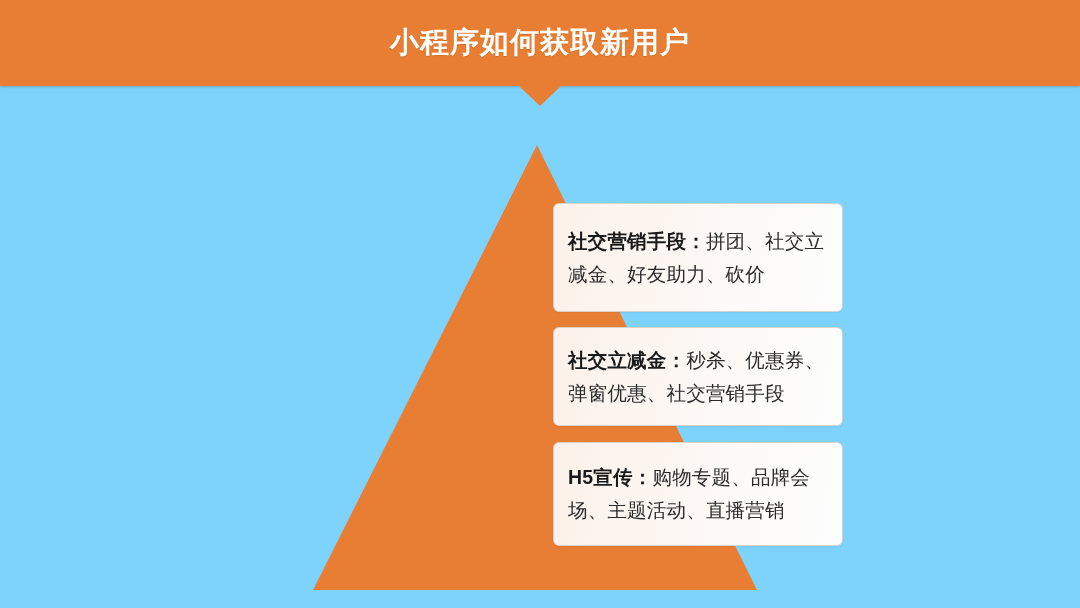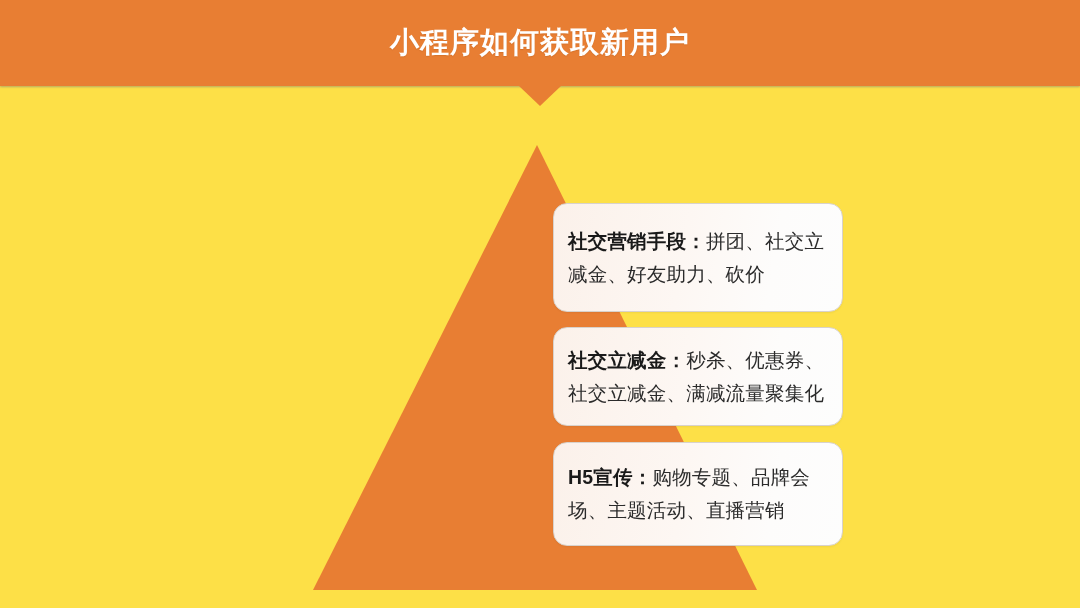--- a/index.html
+++ b/index.html
@@ -8,21 +8,21 @@
     background: #ffffff;
   }
   body {
     font-family: "Liberation Sans", "DejaVu Sans", sans-serif;
   }
 
   #stage {
     position: relative;
     width: 1080px;
     height: 608px;
-    background: #fde047;
+    background: #7dd3fc;
     overflow: hidden;
   }
 
   
   #header-banner {
     position: absolute;
     left: 0;
     top: 0;
     width: 1080px;
     height: 86px;
@@ -67,21 +67,21 @@
     pointer-events: none;
   }
 
   
   .card {
     position: absolute;
     left: 553px;
     width: 290px;
     box-sizing: border-box;
     border: 1px solid #d8d2cc;
-    border-radius: 14px;
+    border-radius: 6px;
     background: linear-gradient(100deg, #fbf1ea 0%, #fdf7f3 45%, #fdfcfb 75%, #fdfdfd 100%);
     box-shadow: 0 1px 2px rgba(0,0,0,0.05);
     display: flex;
     align-items: center;
     padding: 16px 14px;
   }
   #card-1 { top: 203px; height: 109px; }
   #card-2 { top: 327px; height: 99px;  }
   #card-3 { top: 442px; height: 104px; }
 
@@ -114,21 +114,21 @@
   </svg>
 
   <div class="card" id="card-1">
     <div class="card-text">
       <span class="card-label">社交营销手段：</span><span class="card-body">拼团、社交立减金、好友助力、砍价</span>
     </div>
   </div>
 
   <div class="card" id="card-2">
     <div class="card-text">
-      <span class="card-label">社交立减金：</span><span class="card-body">秒杀、优惠券、社交立减金、满减流量聚集化</span>
+      <span class="card-label">社交立减金：</span><span class="card-body">秒杀、优惠券、弹窗优惠、社交营销手段</span>
     </div>
   </div>
 
   <div class="card" id="card-3">
     <div class="card-text">
       <span class="card-label">H5宣传：</span><span class="card-body">购物专题、品牌会场、主题活动、直播营销</span>
     </div>
   </div>
 
 </div>

